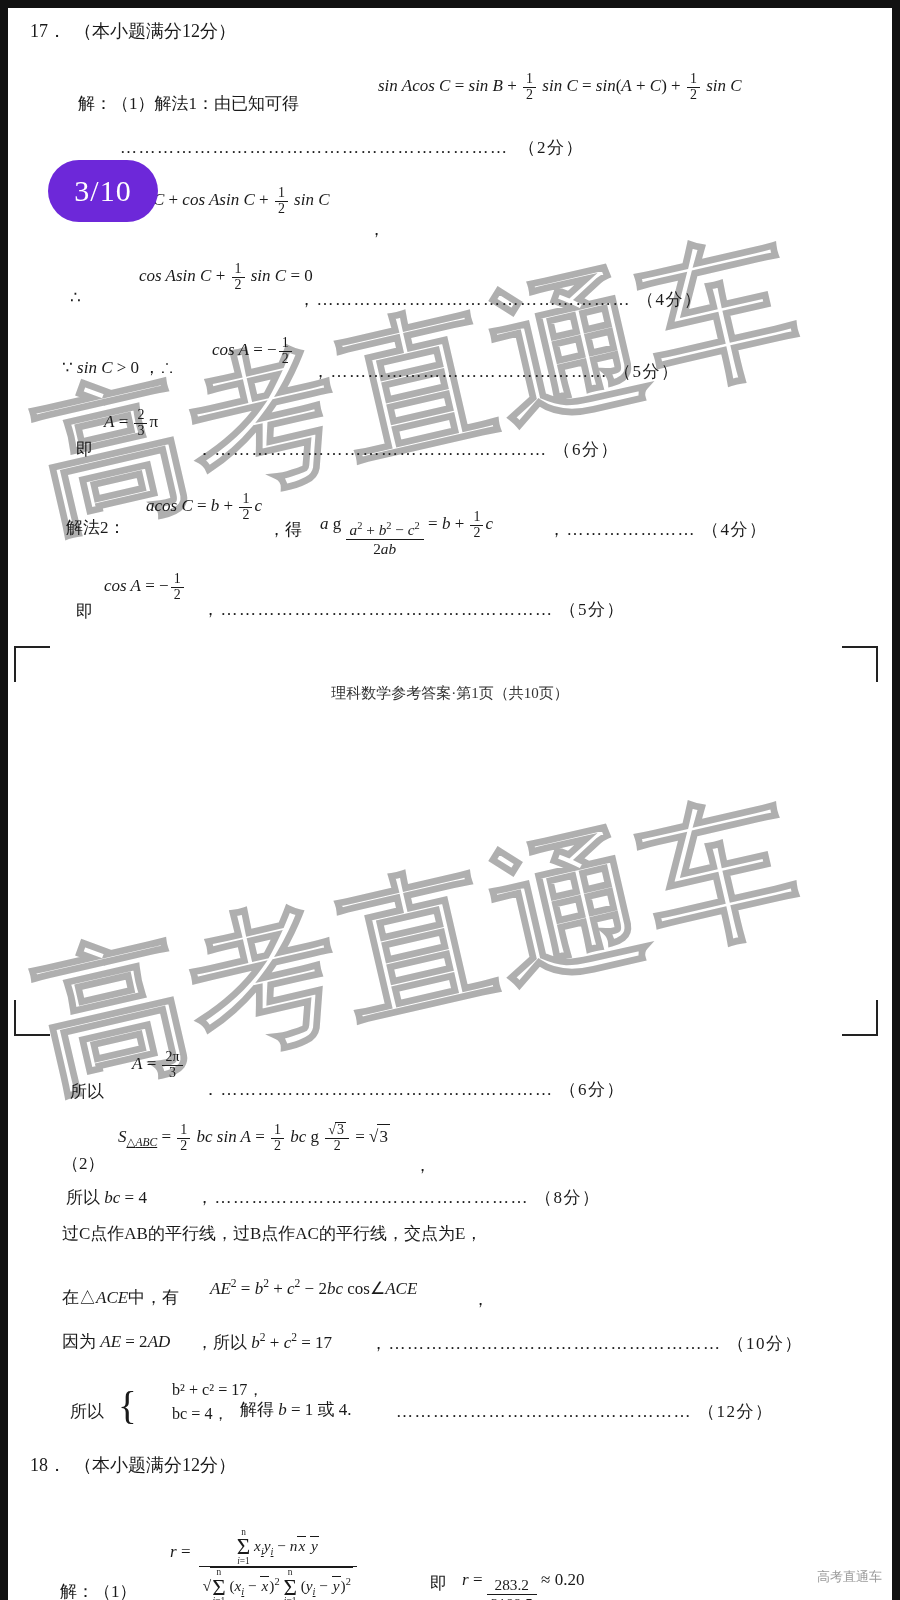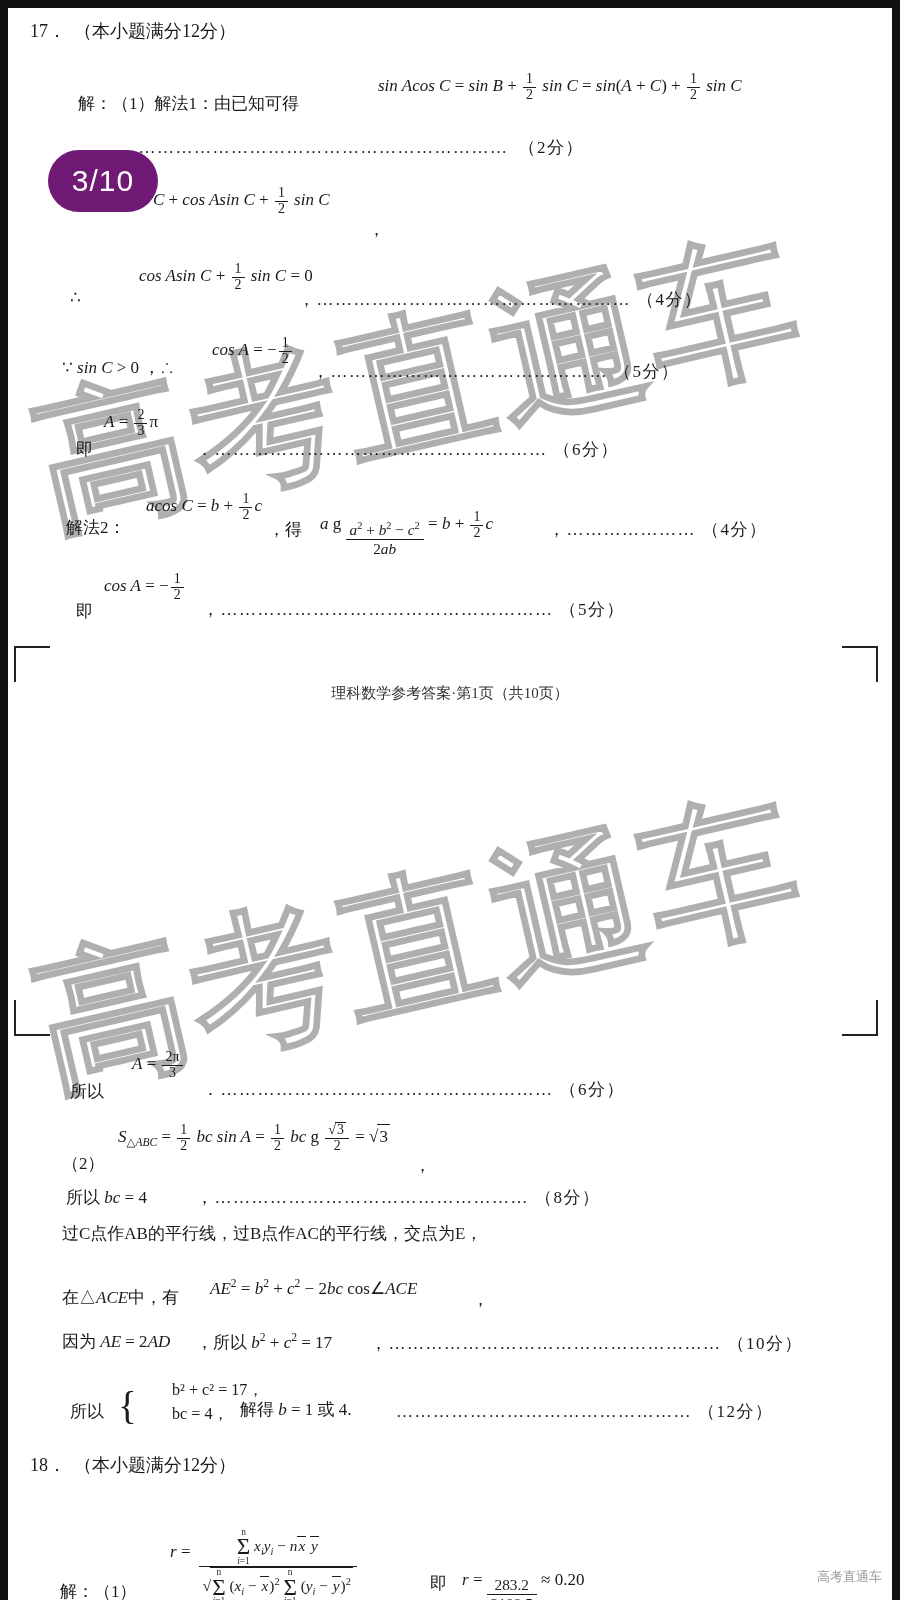--- a/index.html
+++ b/index.html
@@ -53,27 +53,27 @@
   }
   .crop.tl { left: 14px; top: 646px; border-left-width: 2px; border-top-width: 2px; }
   .crop.tr { left: 842px; top: 646px; border-right-width: 2px; border-top-width: 2px; }
   .crop.bl { left: 14px; top: 1000px; border-left-width: 2px; border-bottom-width: 2px; }
   .crop.br { left: 842px; top: 1000px; border-right-width: 2px; border-bottom-width: 2px; }
 
   
   .page-badge {
     position: absolute;
     left: 48px;
-    top: 150px;
+    top: 160px;
     width: 110px;
     height: 62px;
-    background: #701a75;
+    background: #6d28d9;
     color: #ffffff;
     border-radius: 32px;
-    font-family: Liberation Sans, sans-serif;
+    font-family: Liberation Serif, serif;
     font-size: 30px;
     display: flex;
     align-items: center;
     justify-content: center;
     letter-spacing: 1px;
     z-index: 40;
   }
 
   
   .wm {
@@ -138,21 +138,21 @@
   .frac .den { display: block; border-top: 1px solid #1a1a1a; padding: 0 3px; }
 
   .sqrt {
     display: inline-block;
     border-top: 1px solid #1a1a1a;
     padding: 0 2px;
     margin-left: -1px;
   }
 
   sup { font-size: 0.68em; }
-  sub { font-size: 0.68em; }
+  sub { font-size: 0.68em; text-decoration: underline; }
 
   .brace {
     display: inline-block;
     font-size: 2.3em;
     line-height: 0.7;
     vertical-align: -0.32em;
     font-family: "Liberation Serif", serif;
   }
   .stack {
     display: inline-block;

